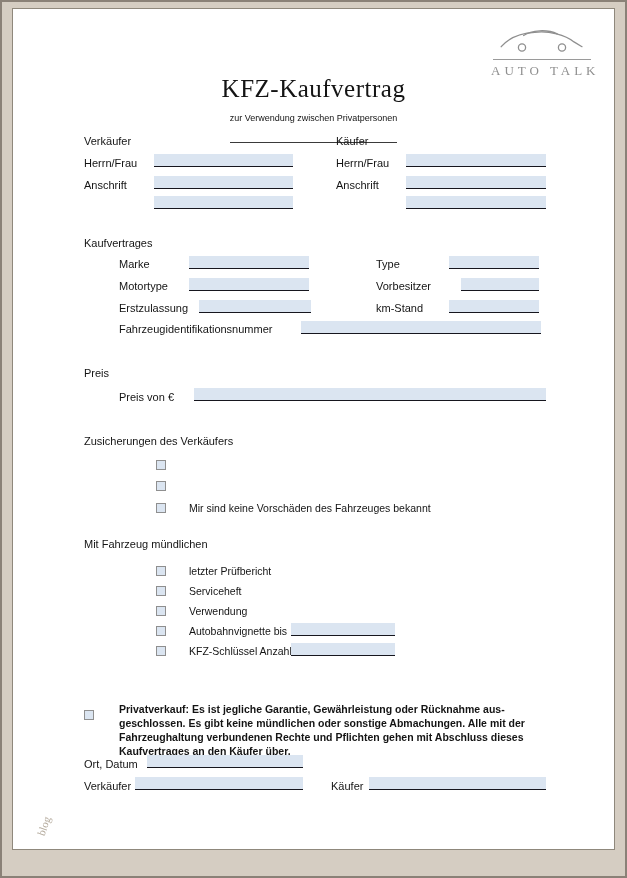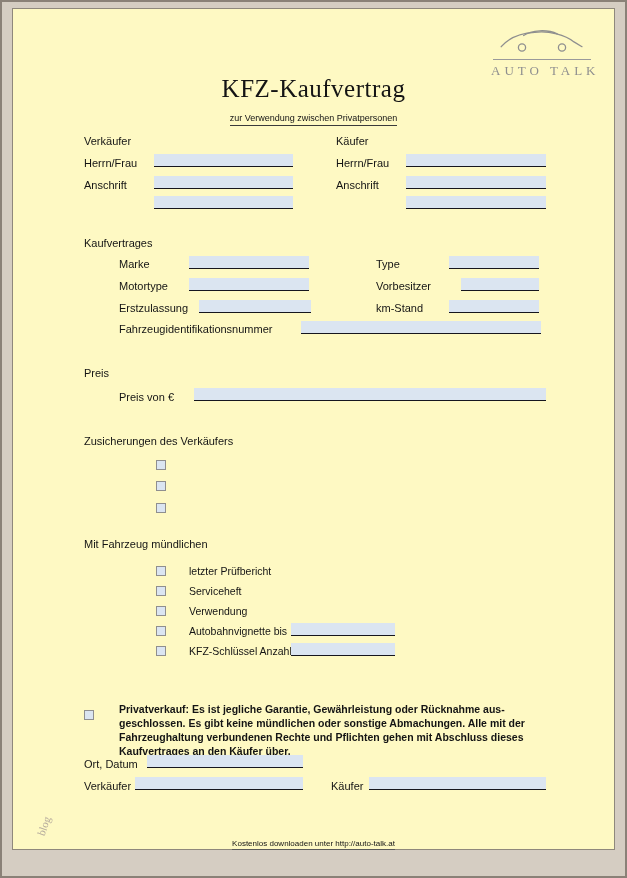--- a/index.html
+++ b/index.html
@@ -8,36 +8,36 @@
     position:relative;
     background:#d5cdc2;
     box-shadow:inset 0 0 0 2px #8a8177;
     font-family:"Liberation Sans",sans-serif;
     color:#141414;
     overflow:hidden;
   }
   .abs{position:absolute}
   .page{
     position:absolute;left:12px;top:8px;width:603px;height:842px;
-    background:#fef9c3;border:1px solid #8f887c;
+    background:#ffffff;border:1px solid #8f887c;
   }
   .hd{font-size:11px;font-weight:normal;white-space:nowrap}
   .lbl{font-size:11px;white-space:nowrap}
   .small{font-size:10.5px;white-space:nowrap}
   .field{
     background:#dbe5f1;border-bottom:1px solid #16161e;
     height:13px;font-size:10px;line-height:13px;padding:0 2px;
   }
   .cb{width:10px;height:10px;background:#dbe5f1;border:1px solid #8f8f8f}
   .title{
     left:0;width:100%;text-align:center;
     font-family:"Liberation Serif",serif;font-size:25px;letter-spacing:.5px;
   }
   .subtitle-wrap{left:0;width:100%;text-align:center}
-  .subtitle{display:inline-block;font-size:9px;border-bottom:1px solid #3a3a3a;padding-bottom:2px}
+  .subtitle{display:inline-block;font-size:9px;border-bottom:1px solid #3a3a3a;padding-bottom:19px}
   .logo{text-align:center}
   .logo-line{height:1px;background:#9a9a9a;margin:1px 2px 3px}
   .brand{
     font-family:"Liberation Serif",serif;font-size:13px;letter-spacing:4px;
     color:#8f8f8f;white-space:nowrap;
   }
   .ps-text{font-size:10.5px;font-weight:bold;line-height:14px}
   .footer{left:0;width:100%;text-align:center;font-size:8px}
   .footer span{border-bottom:1px solid #5a5a5a;padding-bottom:1px}
   .wm{color:#b4aa9c;font-size:11px;transform:rotate(-70deg);font-family:"Liberation Serif",serif}
@@ -103,20 +103,21 @@
 
   <div class="hd abs" style="left:71px;top:358px">Preis</div>
   <div class="lbl abs" style="left:106px;top:382px">Preis von €</div>
   <div class="field abs" style="left:181px;top:379px;width:352px"></div>
 
   <div class="hd abs" style="left:71px;top:426px">Zusicherungen des Verkäufers</div>
 
   <div class="cb abs" style="left:143px;top:451px"></div>
   <div class="cb abs" style="left:143px;top:472px"></div>
   <div class="cb abs" style="left:143px;top:494px"></div>
+  <div class="small abs" style="left:176px;top:493px">Mir sind keine Vorschäden des Fahrzeuges bekannt</div>
 
   <div class="hd abs" style="left:71px;top:529px">Mit Fahrzeug mündlichen</div>
 
   <div class="cb abs" style="left:143px;top:557px"></div>
   <div class="small abs" style="left:176px;top:556px">letzter Prüfbericht</div>
   <div class="cb abs" style="left:143px;top:577px"></div>
   <div class="small abs" style="left:176px;top:576px">Serviceheft</div>
   <div class="cb abs" style="left:143px;top:597px"></div>
   <div class="small abs" style="left:176px;top:596px">Verwendung</div>
   <div class="cb abs" style="left:143px;top:617px"></div>
@@ -130,19 +131,16 @@
   <div class="ps-text abs" style="left:106px;top:693px;width:442px">Privatverkauf: Es ist jegliche Garantie, Gewährleistung oder Rücknahme aus- geschlossen. Es gibt keine mündlichen oder sonstige Abmachungen. Alle mit der Fahrzeughaltung verbundenen Rechte und Pflichten gehen mit Abschluss dieses Kaufvertrages an den Käufer über.</div>
 
   <div class="hd abs" style="left:71px;top:749px">Ort, Datum</div>
   <div class="field abs" style="left:134px;top:746px;width:156px"></div>
 
   <div class="hd abs" style="left:71px;top:771px">Verkäufer</div>
   <div class="field abs" style="left:122px;top:768px;width:168px"></div>
   <div class="hd abs" style="left:318px;top:771px">Käufer</div>
   <div class="field abs" style="left:356px;top:768px;width:177px"></div>
 
-  <div class="footer abs" style="top:830px">
-    <span>Kostenlos downloaden unter http://auto-talk.at</span>
-  </div>
 
 </div>
 
 <div class="wm abs" style="left:34px;top:820px">blog</div>
 
 </body></html>

